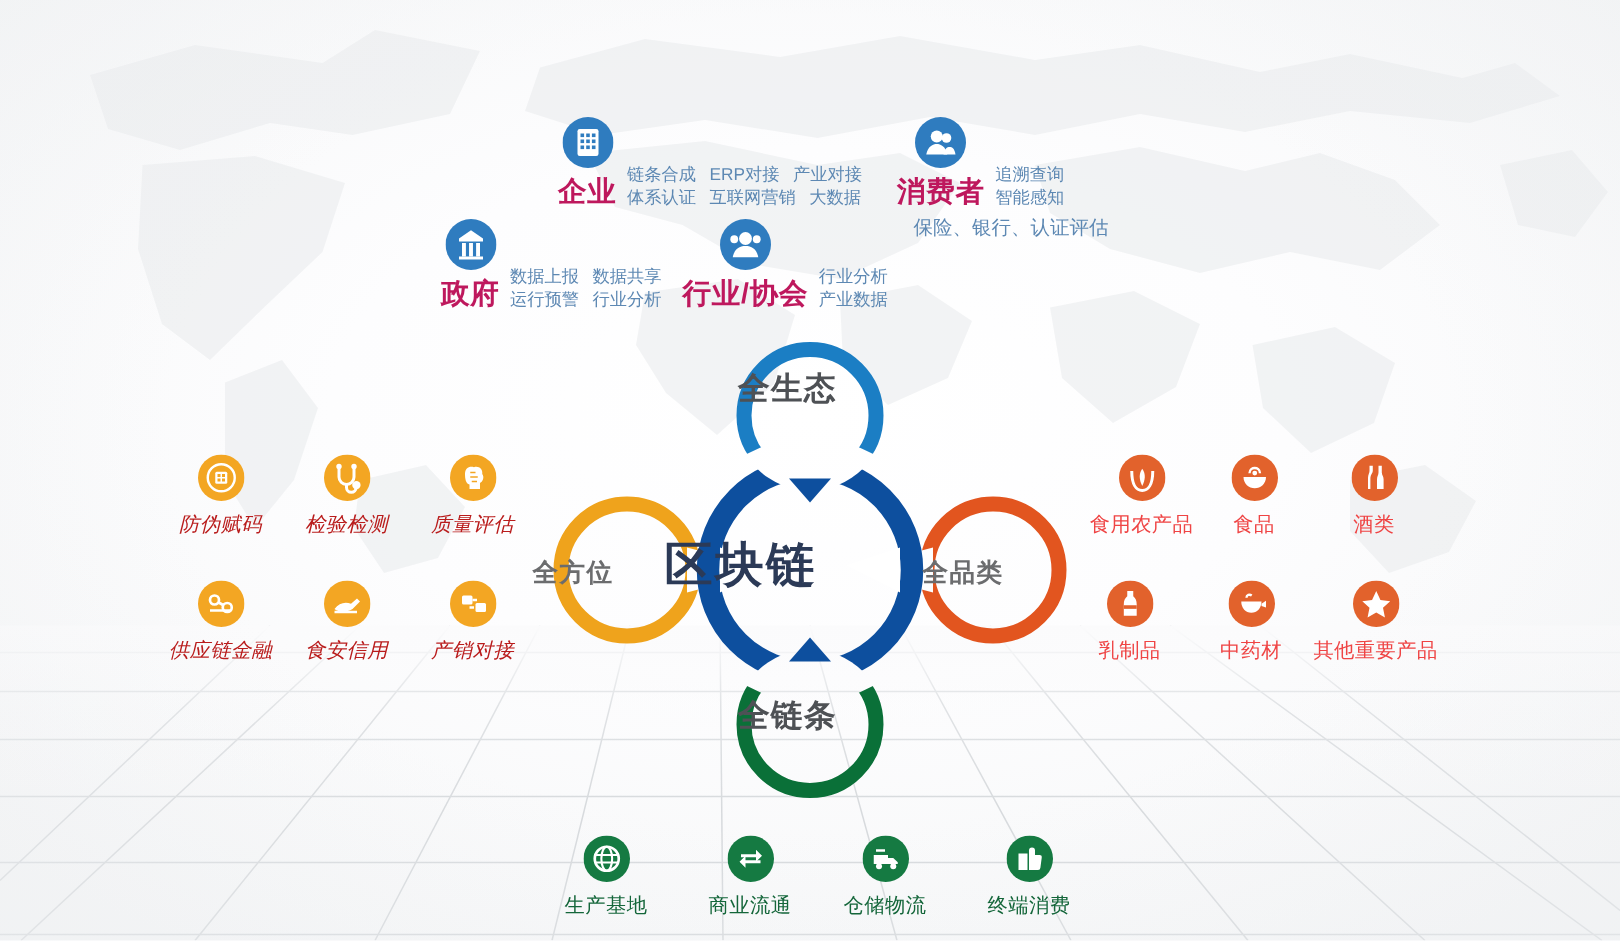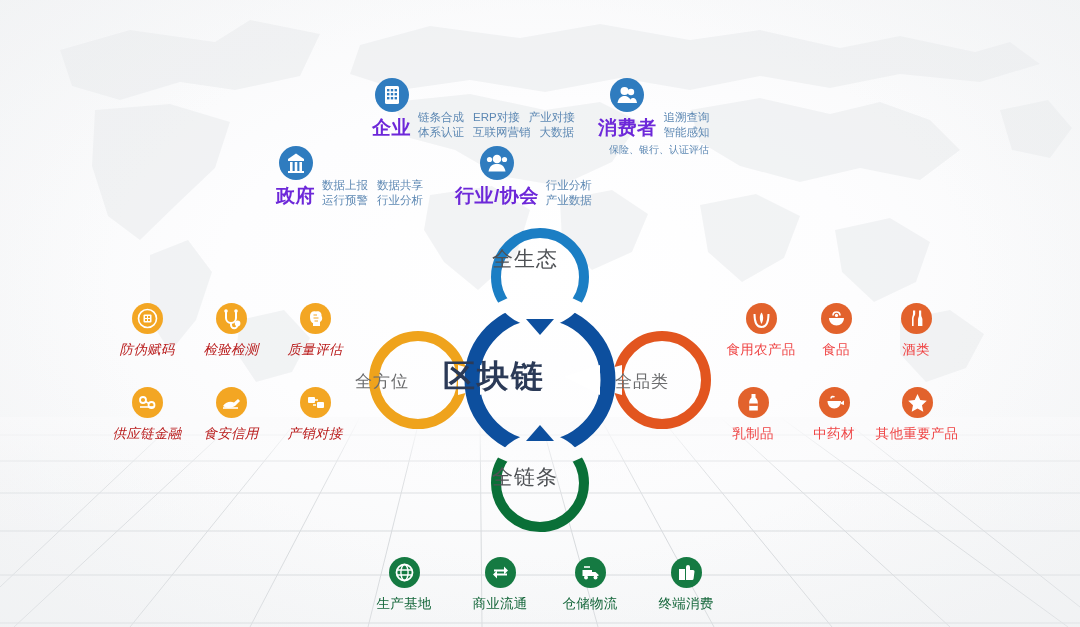--- a/index.html
+++ b/index.html
@@ -23,41 +23,41 @@
   #floor-grid { position:absolute; left:0; bottom:0; width:1080px; height:210px; }
   #floor-fade { position:absolute; left:0; bottom:0; width:1080px; height:210px;
                 background:linear-gradient(to bottom, rgba(251,251,252,1) 0%, rgba(251,251,252,.25) 26%, rgba(251,251,252,0) 60%); }
   #vignette { position:absolute; inset:0;
               background:radial-gradient(ellipse 820px 520px at 50% 45%, rgba(255,255,255,0) 52%, rgba(236,238,240,.55) 100%); }
 
   
   #core { position:absolute; left:340px; top:215px; width:400px; height:330px; }
   #core svg { position:absolute; left:0; top:0; }
   .ring-label {
-    position:absolute; white-space:nowrap; font-weight:400;
+    position:absolute; white-space:nowrap; font-weight:700;
     color:#54565a; letter-spacing:1px;
   }
   #lbl-eco   { left:152px; top:30px;  font-size:21px; color:#4e5155; }
   #lbl-chain { left:152px; top:248px; font-size:21px; color:#4e5155; }
   #lbl-allround { left:15px; top:155px; font-size:17px; color:#6b6c6e; }
   #lbl-allcat   { left:275px; top:155px; font-size:17px; color:#6b6c6e; }
   #lbl-core  { left:103px; top:140px; font-size:32px; color:#2b3a57; font-weight:700; letter-spacing:2px; }
 
   
   .ico { border-radius:50%; display:flex; align-items:center; justify-content:center; }
   .ico svg { display:block; }
 
   
   .stake { position:absolute; display:flex; align-items:flex-end; }
   .stake .ico { width:34px; height:34px; }
-  .stake .nm { font-size:19px; color:#6d28d9; font-weight:700; letter-spacing:.5px; }
+  .stake .nm { font-size:19px; color:#be185d; font-weight:700; letter-spacing:.5px; }
   .stake .tags { display:flex; flex-direction:column; margin-left:7px; margin-bottom:1px; }
   .tag-row { display:flex; gap:9px; }
   .tag { font-size:11.5px; color:#5d88b3; white-space:nowrap; line-height:15px; }
-  .tag-inline { font-size:10px; color:#5d88b3; white-space:nowrap; margin-left:8px; margin-bottom:4px; }
+  .tag-inline { font-size:13px; color:#5d88b3; white-space:nowrap; margin-left:8px; margin-bottom:4px; }
   .stake-col { display:flex; flex-direction:column; align-items:center; }
   .stake-col .ico { margin-bottom:3px; }
 
   
   .item { position:absolute; width:78px; text-align:center; }
   .item .ico { width:31px; height:31px; margin:0 auto 7px; }
   .item .cap { font-size:13.5px; white-space:nowrap; letter-spacing:.3px; }
   .cap-amber { color:#b91c1c;font-style:italic; }
   .cap-orange { color:#ef4444; }
   .cap-green  { color:#14663a; }
@@ -228,21 +228,21 @@
   <div class="tags">
     <div class="tag-row">
         <span class="tag">追溯查询</span>
       </div>
     <div class="tag-row">
         <span class="tag">智能感知</span>
       </div>
   </div>
 </div>
 
-<div class="stake" style="left:276px; top:146px;">
+<div class="stake" style="left:294px; top:146px;">
   <div class="stake-col">
     <div class="ico">
       <svg width="34" height="34" viewBox="0 0 34 34">
         <circle cx="17" cy="17" r="17" fill="#2f7cbf"></circle>
         <path d="M9 13 L17 7.5 L25 13 L25 15 L9 15 Z" fill="#fff"></path>
         <g fill="#fff">
           <rect x="11" y="16" width="2.6" height="9"></rect>
           <rect x="15.7" y="16" width="2.6" height="9"></rect>
           <rect x="20.4" y="16" width="2.6" height="9"></rect>
           <rect x="9" y="25" width="16" height="2"></rect>

